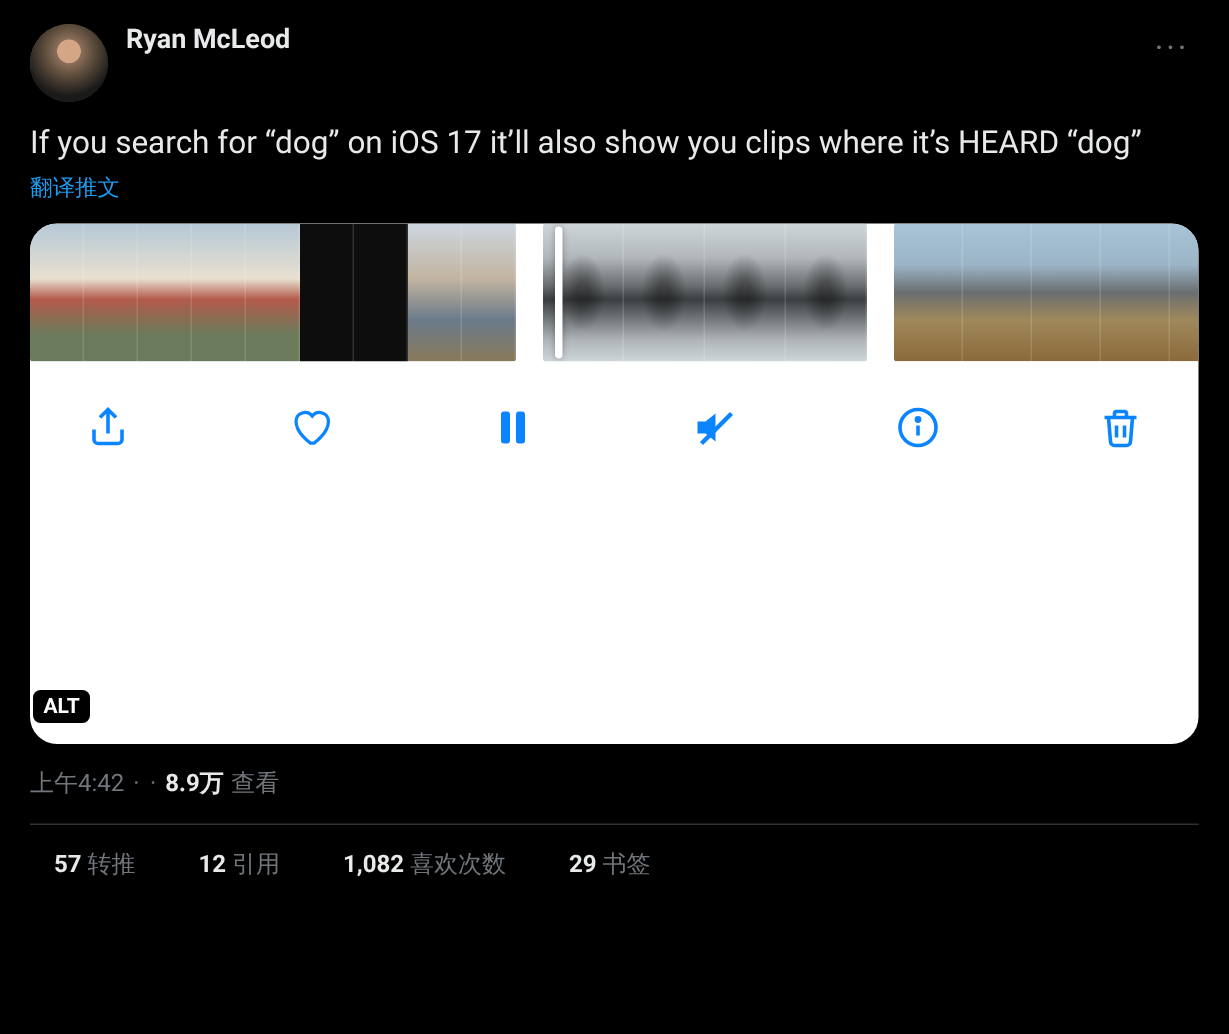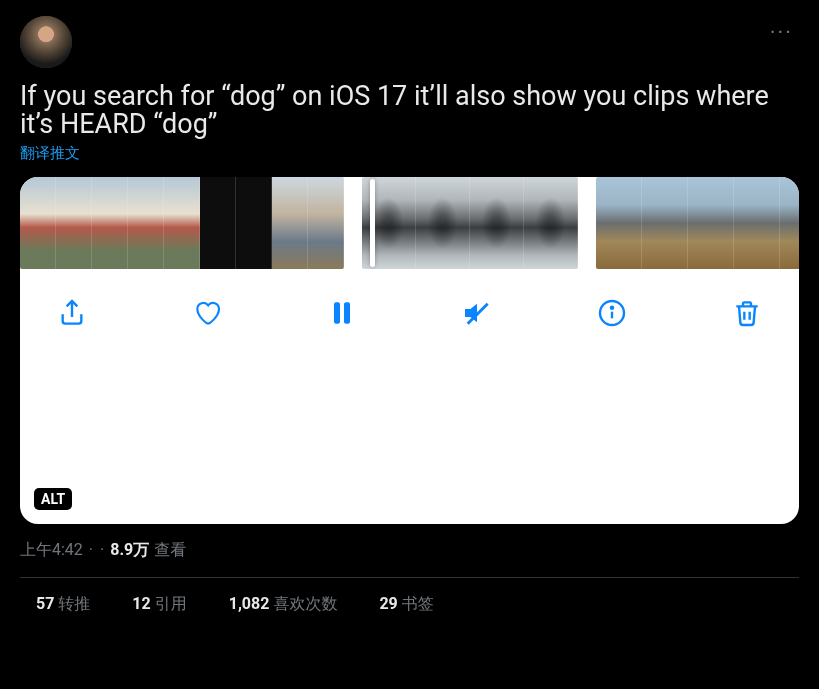--- a/index.html
+++ b/index.html
@@ -32,21 +32,21 @@
   .avatar-inner {
     position: absolute;
     inset: 0;
     background: radial-gradient(circle at 50% 35%, #d4a686 18%, #8b6f5a 19%, #5a4a3a 40%, #1a1a1a 70%);
   }
   .names { flex: 1; }
   .display-name { font-weight: 700; font-size: 18px; line-height: 22px; color: #e7e9ea; }
   .handle { color: #71767b; font-size: 17px; line-height: 22px; }
   .more { color: #71767b; font-size: 22px; padding: 4px 6px 0 0; letter-spacing: 2px;}
   .body-text {
-    font-size: 27px;
+    font-size: 21px;
     line-height: 28px;
     color: #e7e9ea;
     margin-bottom: 6px;
     word-wrap: break-word;
   }
   .translate { color: #1d9bf0; font-size: 15px; margin-bottom: 14px; cursor: pointer; }
   .media-card {
     background: #fff;
     border-radius: 18px;
     overflow: hidden;
@@ -128,21 +128,21 @@
   }
   .tool-btn {
     color: #0a84ff;
     display: flex;
     align-items: center;
     justify-content: center;
   }
   .tool-btn svg { width: 32px; height: 32px; }
   .alt-badge {
     position: absolute;
-    left: 14px;
+    left: 2px;
     bottom: 14px;
     background: #000;
     color: #fff;
     font-weight: 700;
     font-size: 14px;
     padding: 3px 7px;
     border-radius: 5px;
   }
   .meta {
     display: flex;
@@ -169,20 +169,21 @@
 </head>
 <body>
 
 <div class="tweet">
 
   <div class="header">
     <div class="avatar">
         <div class="avatar-inner"></div>
       </div>
     <div class="names">
+      <div class="display-name">Ryan McLeod</div>
     </div>
     <div class="more">···</div>
   </div>
 
   <div class="body-text">If you search for “dog” on iOS 17 it’ll also show you clips where it’s HEARD “dog”</div>
   <div class="translate">翻译推文</div>
 
   <div class="media-card">
 
     <div class="film-row">

